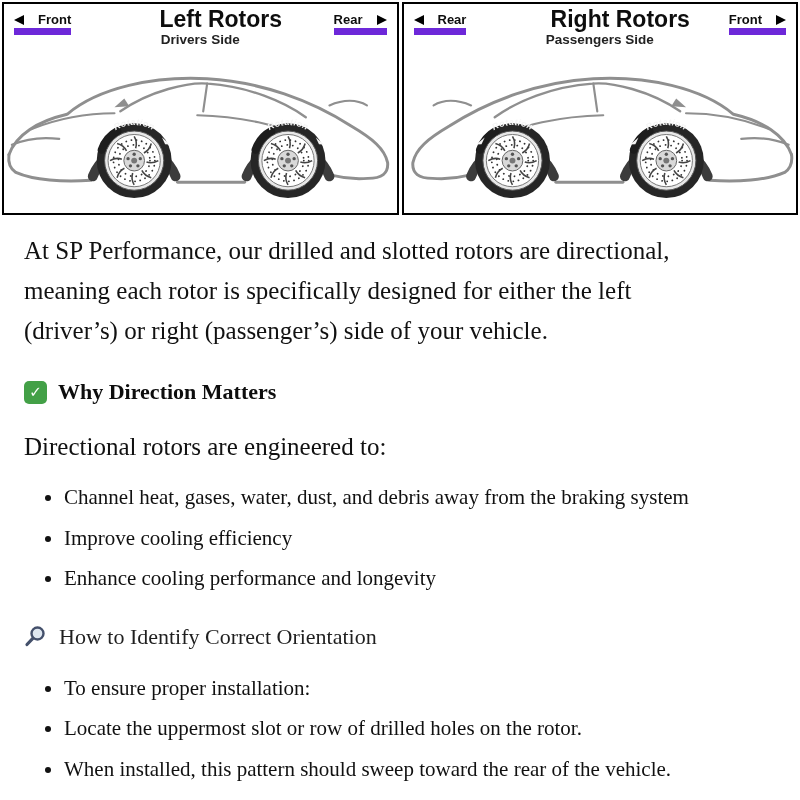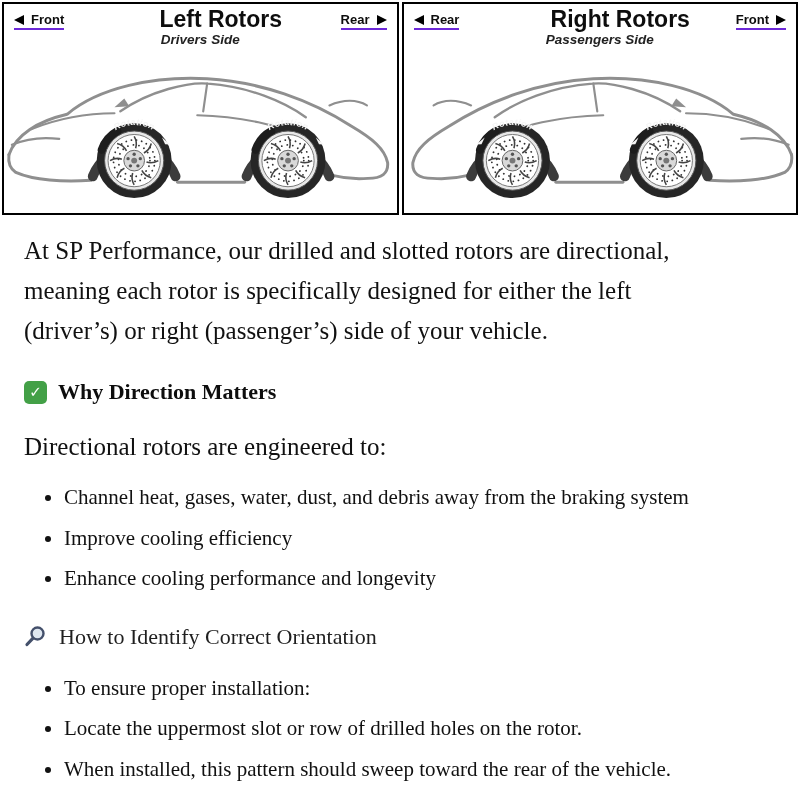--- a/index.html
+++ b/index.html
@@ -3,23 +3,23 @@
 <meta charset="utf-8">
 <style>
   html,body{margin:0;padding:0;background:#fff;}
   .page{width:800px;height:800px;background:#fff;font-family:"Liberation Serif",serif;color:#111;overflow:hidden;}
 
   
   .diagram{display:flex;gap:3px;padding:2px 2px 0 2px;}
   .panel{flex:1;border:2px solid #000;position:relative;height:209px;background:#fff;}
   .panel-head{text-align:center;padding-top:3px;font-family:"Liberation Sans",sans-serif;}
   .panel-title{font-size:23px;font-weight:bold;color:#0d0d0d;line-height:1.05;margin-left:41px;}
-  .panel-subtitle{font-size:13.5px;font-weight:bold;font-style:italic;color:#222;margin-top:1px;}
-  .corner{position:absolute;top:8px;display:inline-flex;align-items:center;gap:7px;
-          border-bottom:2px solid #6d28d9;padding-bottom:1px;font-family:"Liberation Sans",sans-serif;
+  .panel-subtitle{font-size:13.5px;font-weight:bold;color:#222;margin-top:1px;}
+  .corner{position:absolute;top:8px;display:inline-flex;align-items:center;gap:14px;
+          border-bottom:7px solid #6d28d9;padding-bottom:1px;font-family:"Liberation Sans",sans-serif;
           font-size:13px;font-weight:bold;color:#0d0d0d;}
   .corner.left{left:10px;}
   .corner.right{right:10px;}
   .tri{width:0;height:0;display:inline-block;}
   .tri-left{border-top:5px solid transparent;border-bottom:5px solid transparent;border-right:10px solid #000;}
   .tri-right{border-top:5px solid transparent;border-bottom:5px solid transparent;border-left:10px solid #000;}
   svg.car{position:absolute;left:0;bottom:1px;width:100%;height:158px;display:block;}
   .rot-text{font:italic bold 9px "Liberation Sans",sans-serif;fill:#f5f5f5;letter-spacing:.4px;}
 
   

